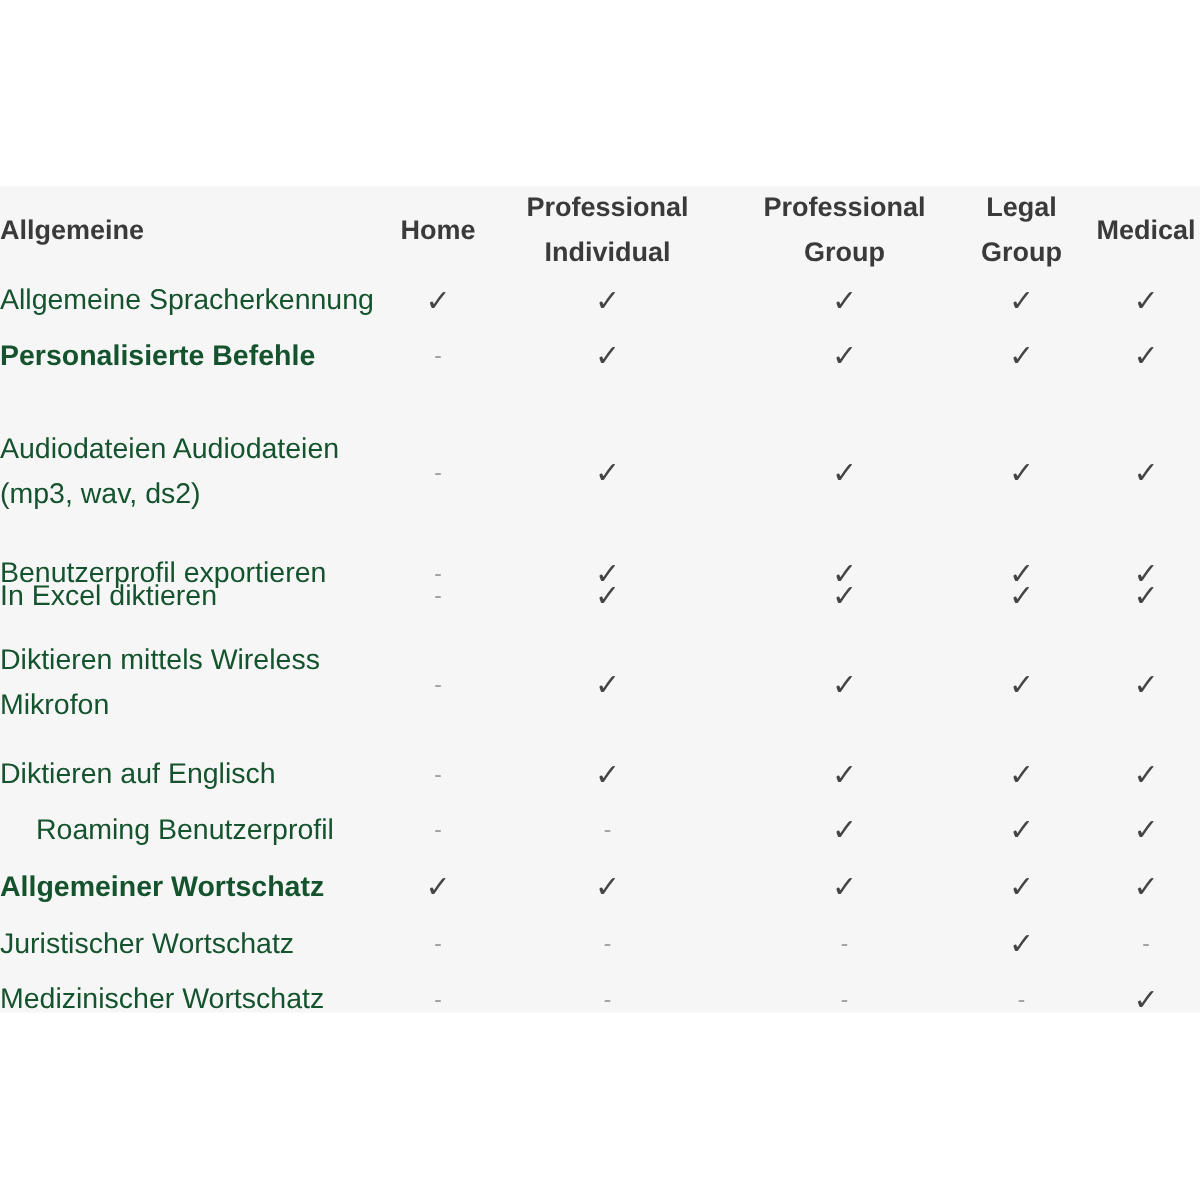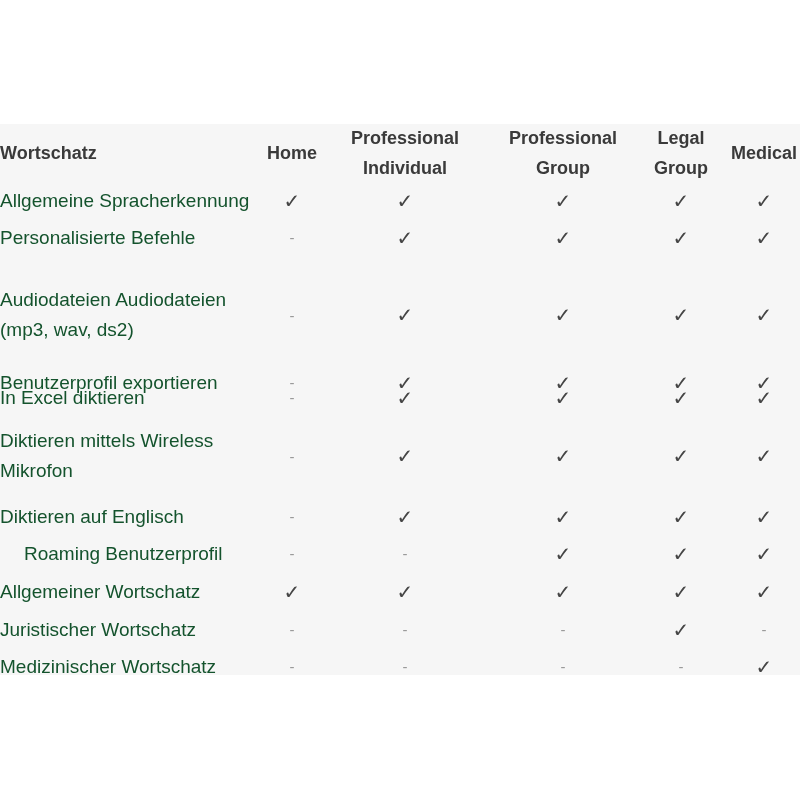--- a/index.html
+++ b/index.html
@@ -29,41 +29,41 @@
       position: absolute; top: 0; display: flex; align-items: center; justify-content: center;
       font-size: 20px; color: #454545;
     }
     .vcell.no { color: #9a9a9a; font-size: 15px; }
   </style>
 </head>
 <body>
 
 <div class="panel">
   <div class="hdr" id="hdr">
-      <div class="hcell first" style="left: 0px; width: 262px;">Wortschatz</div>
+      <div class="hcell first" style="left: 0px; width: 262px;">Allgemeine</div>
       <div class="hcell" style="left: 262px; width: 60px;">Home</div>
       <div class="hcell" style="left: 340px; width: 130px;">Professional
 Individual</div>
       <div class="hcell" style="left: 498px; width: 130px;">Professional
 Group</div>
       <div class="hcell" style="left: 641px; width: 80px;">Legal
 Group</div>
       <div class="hcell" style="left: 724px; width: 80px;">Medical</div>
     </div>
   <div id="body">
       <div class="row" style="top: 58px; height: 37px;">
         <div class="fcell" style="height: 37px;">Allgemeine Spracherkennung</div>
         <div class="vcell" style="left: 262px; width: 60px; height: 37px;">✓</div>
         <div class="vcell" style="left: 340px; width: 130px; height: 37px;">✓</div>
         <div class="vcell" style="left: 498px; width: 130px; height: 37px;">✓</div>
         <div class="vcell" style="left: 641px; width: 80px; height: 37px;">✓</div>
         <div class="vcell" style="left: 724px; width: 80px; height: 37px;">✓</div>
       </div>
       <div class="row" style="top: 95px; height: 37px;">
-        <div class="fcell" style="height: 37px;">Personalisierte Befehle</div>
+        <div class="fcell" style="height: 37px; font-weight: bold;">Personalisierte Befehle</div>
         <div class="vcell no" style="left: 262px; width: 60px; height: 37px;">-</div>
         <div class="vcell" style="left: 340px; width: 130px; height: 37px;">✓</div>
         <div class="vcell" style="left: 498px; width: 130px; height: 37px;">✓</div>
         <div class="vcell" style="left: 641px; width: 80px; height: 37px;">✓</div>
         <div class="vcell" style="left: 724px; width: 80px; height: 37px;">✓</div>
       </div>
       <div class="row" style="top: 160px; height: 62px;">
         <div class="fcell" style="height: 62px;">Audiodateien Audiodateien
 (mp3, wav, ds2)</div>
         <div class="vcell no" style="left: 262px; width: 60px; height: 62px;">-</div>
@@ -106,21 +106,21 @@
         <div class="vcell" style="left: 724px; width: 80px; height: 37px;">✓</div>
       </div>
       <div class="row" style="top: 411px; height: 37px;">
         <div class="fcell" style="height: 37px; margin-left: 24px;">Roaming Benutzerprofil</div>
         <div class="vcell no" style="left: 262px; width: 60px; height: 37px;">-</div>
         <div class="vcell no" style="left: 340px; width: 130px; height: 37px;">-</div>
         <div class="vcell" style="left: 498px; width: 130px; height: 37px;">✓</div>
         <div class="vcell" style="left: 641px; width: 80px; height: 37px;">✓</div>
         <div class="vcell" style="left: 724px; width: 80px; height: 37px;">✓</div>
       </div>
-      <div class="row" style="top: 449px; height: 37px;">
+      <div class="row" style="top: 449px; height: 37px; font-weight: bold;">
         <div class="fcell" style="height: 37px;">Allgemeiner Wortschatz</div>
         <div class="vcell" style="left: 262px; width: 60px; height: 37px;">✓</div>
         <div class="vcell" style="left: 340px; width: 130px; height: 37px;">✓</div>
         <div class="vcell" style="left: 498px; width: 130px; height: 37px;">✓</div>
         <div class="vcell" style="left: 641px; width: 80px; height: 37px;">✓</div>
         <div class="vcell" style="left: 724px; width: 80px; height: 37px;">✓</div>
       </div>
       <div class="row" style="top: 487px; height: 37px;">
         <div class="fcell" style="height: 37px;">Juristischer Wortschatz</div>
         <div class="vcell no" style="left: 262px; width: 60px; height: 37px;">-</div>

